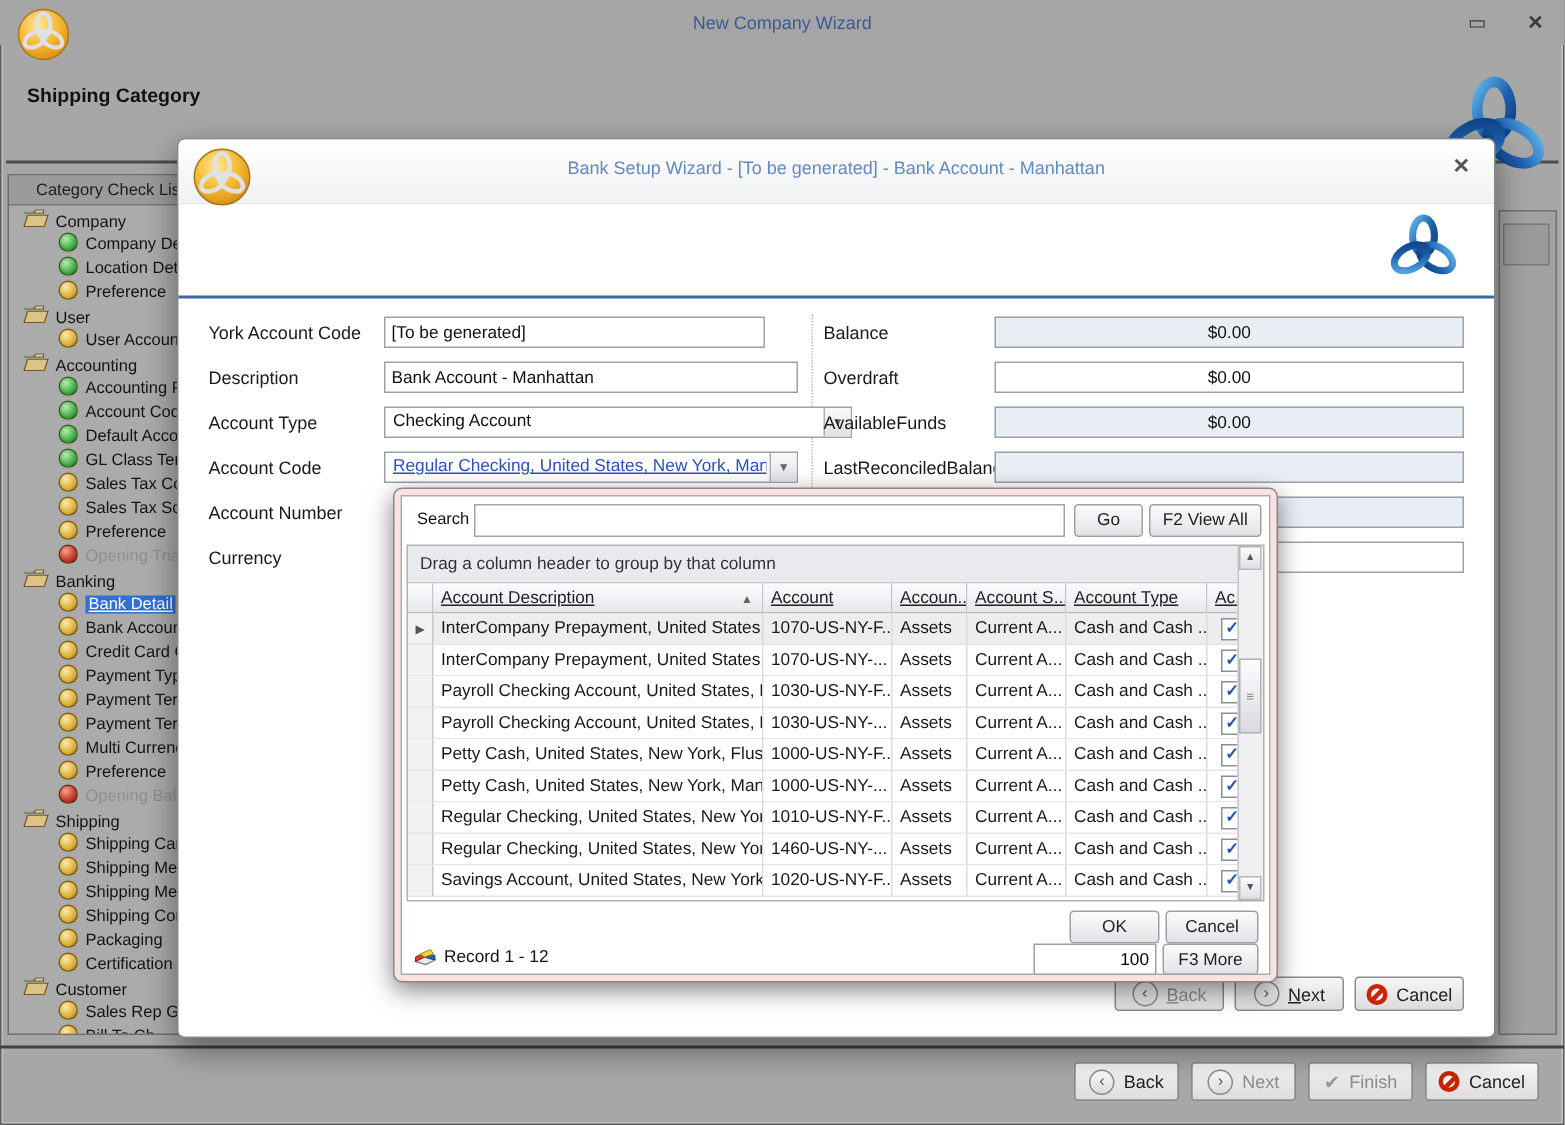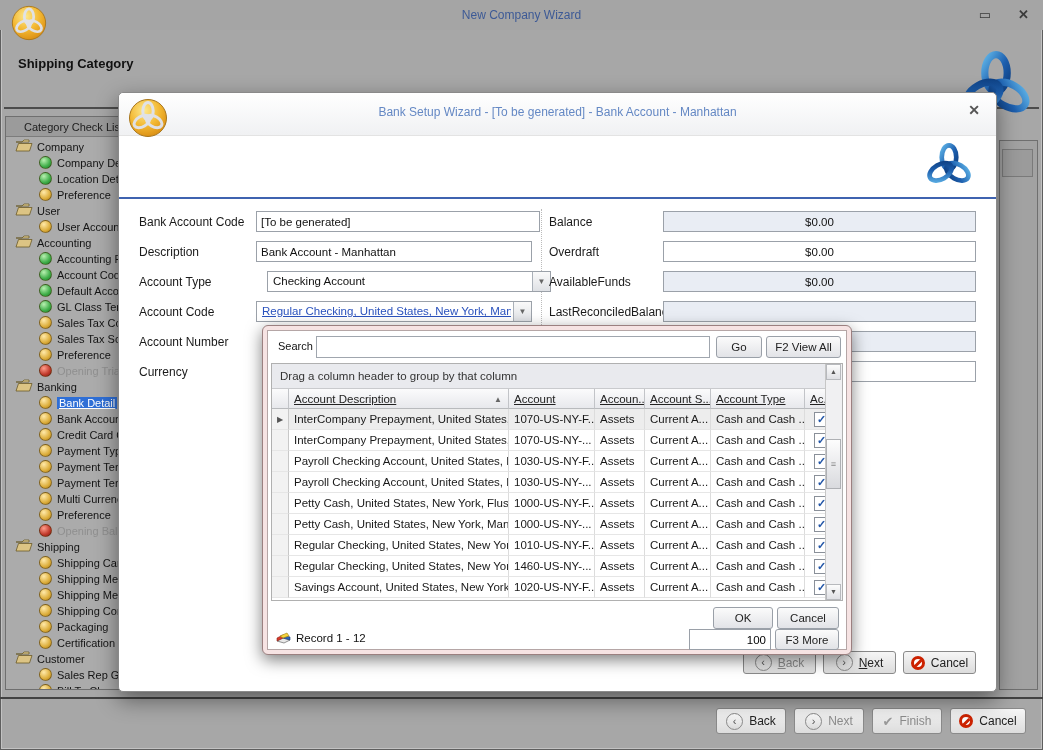--- a/index.html
+++ b/index.html
@@ -251,26 +251,26 @@
         <ellipse cx="20" cy="12.5" rx="5.6" ry="9.2"></ellipse>
         <ellipse cx="20" cy="12.5" rx="5.6" ry="9.2" transform="rotate(120,20,20)"></ellipse>
         <ellipse cx="20" cy="12.5" rx="5.6" ry="9.2" transform="rotate(240,20,20)"></ellipse>
       </g>
         </svg>
     </span>
     <div class="blueline"></div>
     <div class="vdots"></div>
 
     <div id="fields-left">
-        <div class="frm-label" style="left: 20px; top: 122px;">Bank Account Code</div>
-        <input class="tinput" value="[To be generated]" style="left: 137px; top: 118px; width: 284px;">
+        <div class="frm-label" style="left: 20px; top: 122px;">York Account Code</div>
+        <input class="tinput" value="[To be generated]" style="left: 137px; top: 118px; width: 254px;">
         <div class="frm-label" style="left: 20px; top: 152px;">Description</div>
         <input class="tinput" value="Bank Account - Manhattan" style="left: 137px; top: 148px; width: 276px;">
         <div class="frm-label" style="left: 20px; top: 182px;">Account Type</div>
-        <div class="combo" style="left: 137px; top: 178px; width: 284px; margin-left: 11px;">
+        <div class="combo" style="left: 137px; top: 178px; width: 312px;">
           <span class="combo-text">Checking Account</span>
           <span class="combo-btn">▼</span>
         </div>
         <div class="frm-label" style="left: 20px; top: 212px;">Account Code</div>
         <div class="combo" style="left: 137px; top: 208px; width: 276px;">
           <span class="combo-text linky">Regular Checking, United States, New York, Manhatt</span>
           <span class="combo-btn">▼</span>
         </div>
         <div class="frm-label" style="left: 20px; top: 242px;">Account Number</div>
         <div class="frm-label" style="left: 20px; top: 272px;">Currency</div>

